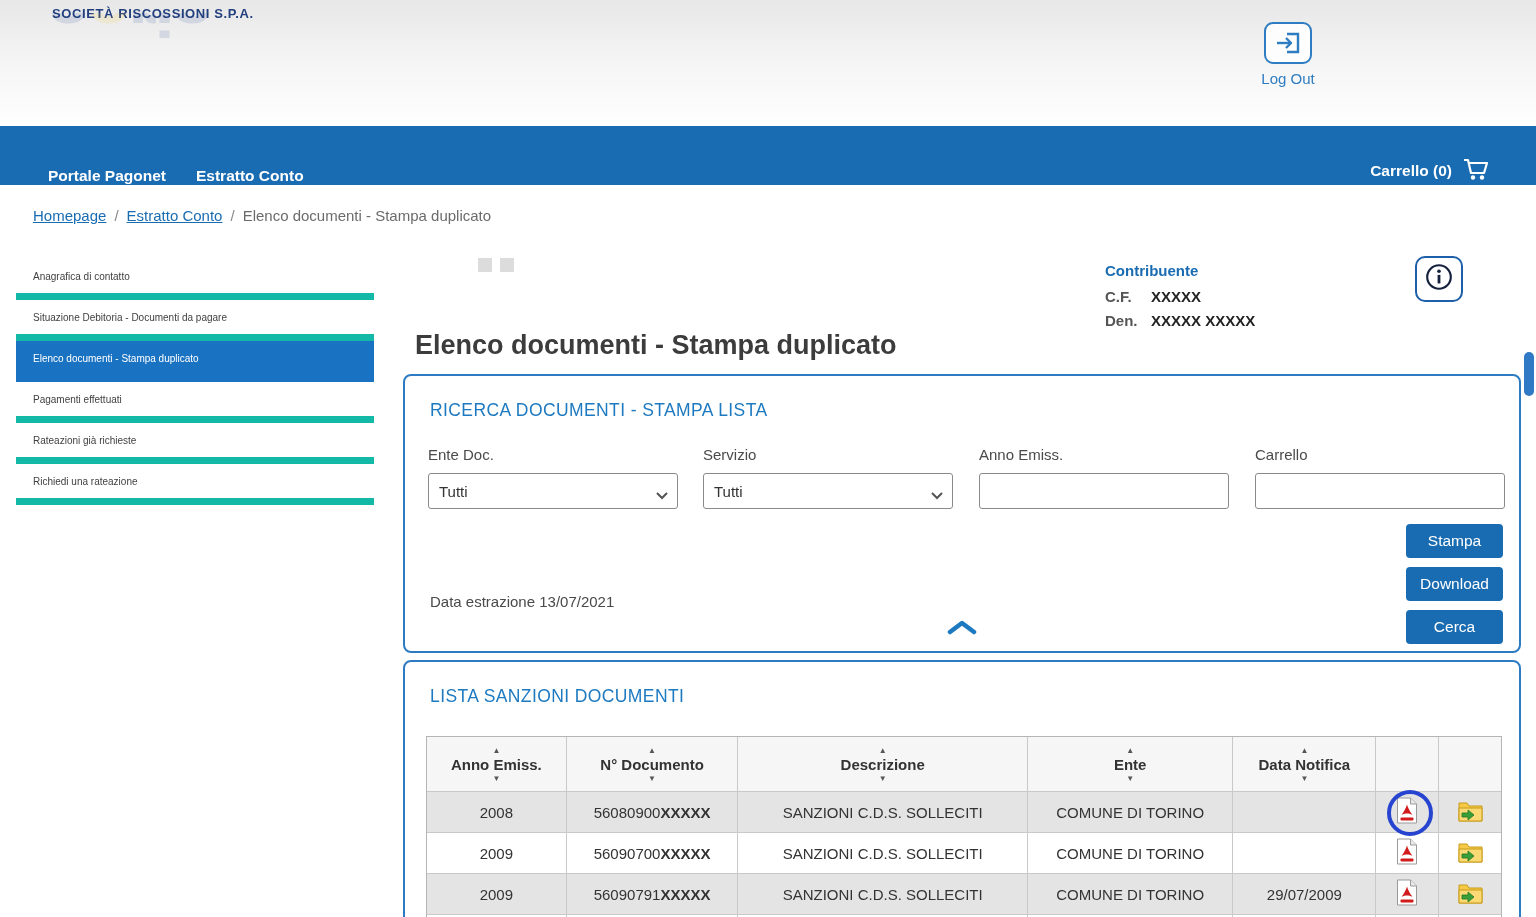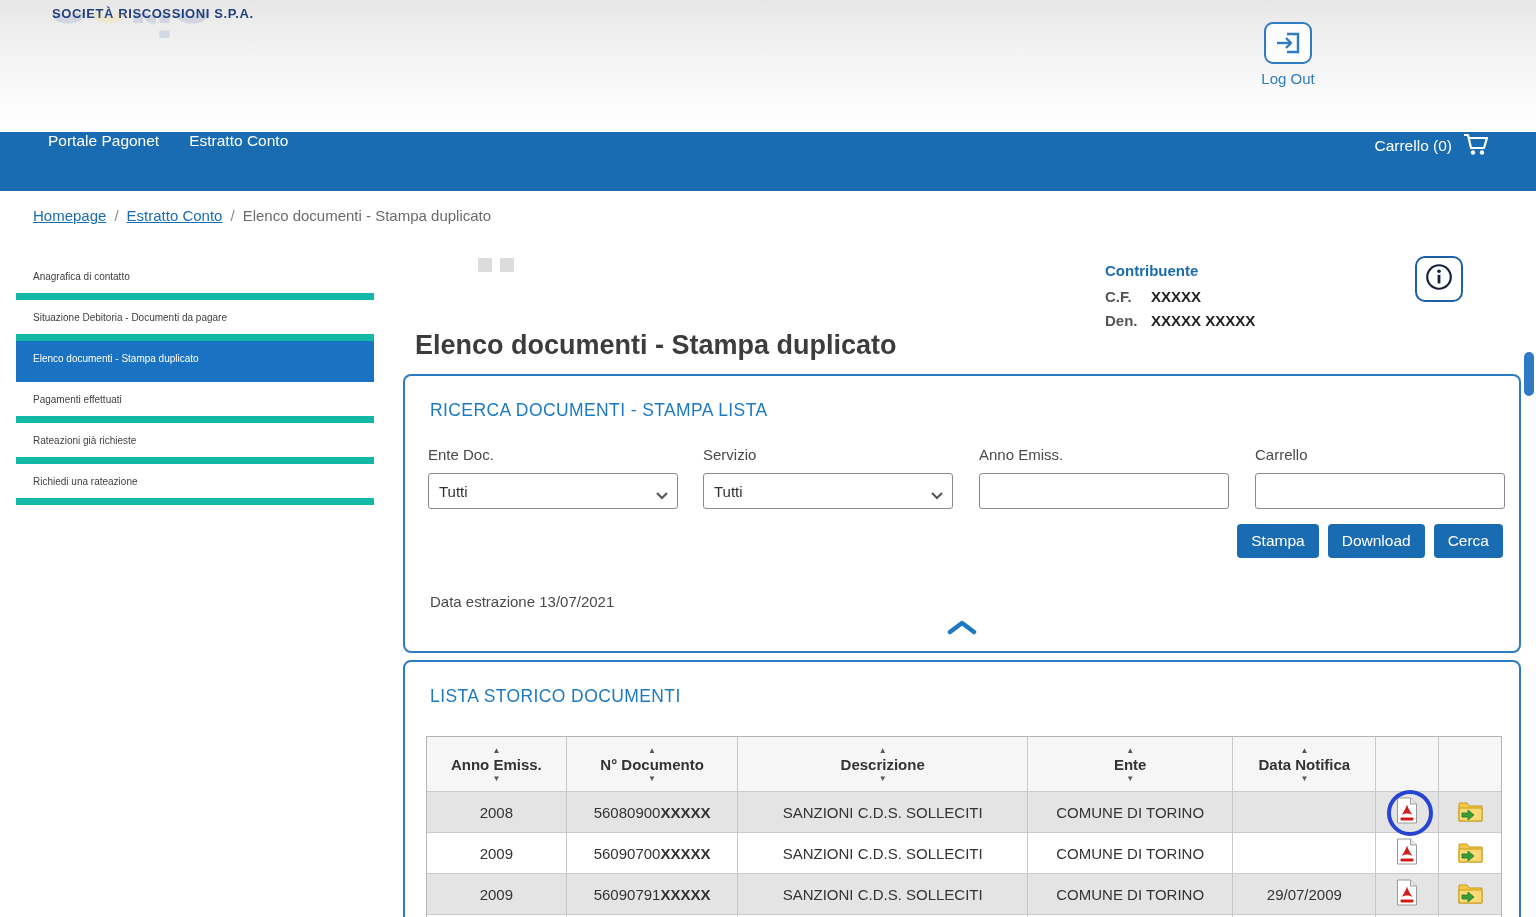--- a/index.html
+++ b/index.html
@@ -18,22 +18,22 @@
                 border-left:14px solid transparent; border-bottom:20px solid #f3c613;
                 transform:rotate(48deg); }
   .logo-reflection { transform:scaleY(-1); opacity:.12; height:30px; overflow:hidden; margin-top:-8px; }
 
   .logout { position:absolute; left:1256px; top:22px; width:64px; text-align:center; cursor:pointer; }
   .logout-iconbox { width:48px; height:42px; margin:0 auto; border:2px solid #2e7cc1; border-radius:9px;
                     display:flex; align-items:center; justify-content:center; background:#fdfdfd; }
   .logout-label { margin-top:6px; font-size:15px; color:#2e7cc1; }
 
   
-  .navbar { position:absolute; top:132px; left:0; width:100%; height:59px; background:#1a6cb2;
-            display:flex; align-items:flex-start; color:#fff; }
+  .navbar { position:absolute; top:126px; left:0; width:100%; height:59px; background:#1a6cb2;
+            display:flex; align-items:flex-end; color:#fff;font-weight:bold; }
   .nav-links { display:flex; gap:30px; padding-left:48px; }
   .nav-link { font-size:15.5px; color:#fff; cursor:pointer; }
   .nav-right { margin-left:auto; padding-right:46px; display:flex; align-items:center; gap:10px; cursor:pointer; }
   .cart-label { font-size:15.5px; }
 
   
   .breadcrumb { position:absolute; top:186px; left:0; width:100%; height:58px;
                 display:flex; align-items:center; padding-left:33px; gap:8px; font-size:15px; }
   .crumb-link { color:#1a6cb2; text-decoration:underline; cursor:pointer; }
   .crumb-sep { color:#8a8a8a; }
@@ -65,21 +65,21 @@
   .panel-title { position:absolute; left:25px; top:24px; font-size:17.5px; color:#1e7ac0; letter-spacing:.4px;text-align:center; }
 
   .search-panel { top:374px; height:279px; }
   .fgroup { position:absolute; width:250px; }
   .fgroup .flabel { font-size:15px; color:#4a4a4a; margin-bottom:10px; }
   .ctrl { width:100%; height:36px; border:1px solid #8a8a8a; border-radius:3px; background:#fff;
           font-size:15px; color:#333; font-family:"Liberation Sans", sans-serif; padding:0 10px; }
   .selwrap { position:relative; }
   .selwrap select { appearance:none; -webkit-appearance:none; padding-right:30px; cursor:pointer; }
   .sel-arrow { position:absolute; right:10px; top:13px; pointer-events:none; }
-  .btn-row { position:absolute; right:16px; top:148px; display:flex; gap:9px; }
+  .btn-row { position:absolute; right:16px; top:148px; display:flex; gap:9px;flex-direction:column; }
   .btn { height:34px; padding:0 14px; background:#1a6cb2; color:#fff; border:none; border-radius:4px;
          font-size:15.5px; font-family:"Liberation Sans", sans-serif; cursor:pointer; }
   .extraction { position:absolute; left:25px; top:217px; font-size:15px; color:#4a4a4a; }
   .collapse { position:absolute; left:50%; top:244px; transform:translateX(-50%); cursor:pointer; }
 
   .results-panel { top:660px; height:320px; }
 
   
   .dtable { position:absolute; left:21px; top:74px; width:1076px; border:1px solid #b5b5b5; }
   .trow { display:flex; }
@@ -238,21 +238,21 @@
     <div class="collapse">
       <span>
         <svg width="32" height="15" viewBox="0 0 32 15">
             <path d="M4 12 L16 3 L28 12" fill="none" stroke="#1e7ac0" stroke-width="4.5" stroke-linecap="round" stroke-linejoin="round"></path>
           </svg>
       </span>
     </div>
   </section>
 
   <section class="panel results-panel">
-    <div class="panel-title">LISTA STORICO DOCUMENTI</div>
+    <div class="panel-title">LISTA SANZIONI DOCUMENTI</div>
 
     <div class="dtable">
 
       <div class="trow thead">
         <div class="cell th c1">
           <span class="sort-glyph">▲</span>
           <span>Anno Emiss.</span>
           <span class="sort-glyph">▼</span>
         </div>
         <div class="cell th c2">

